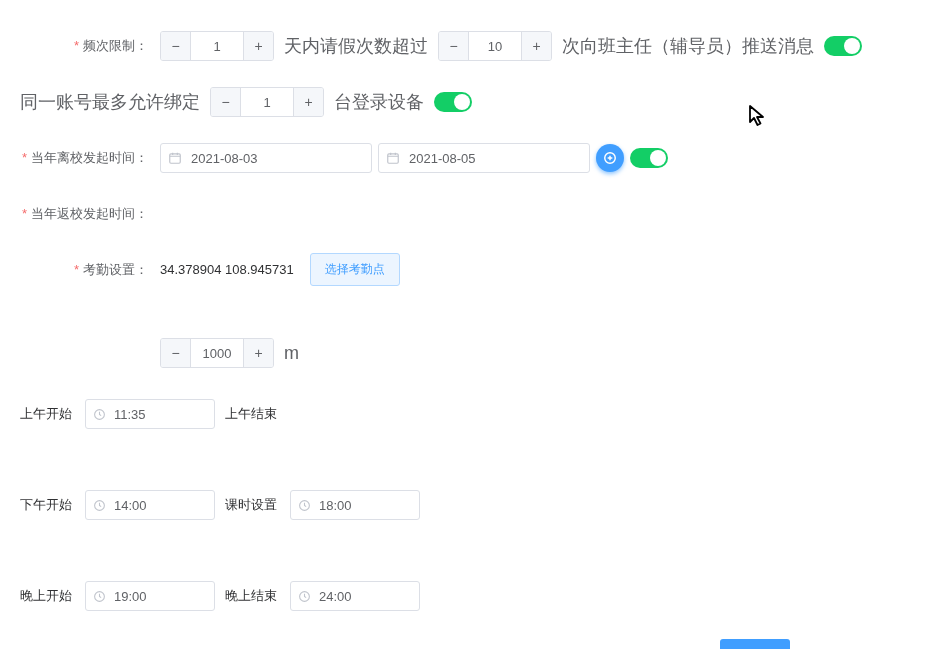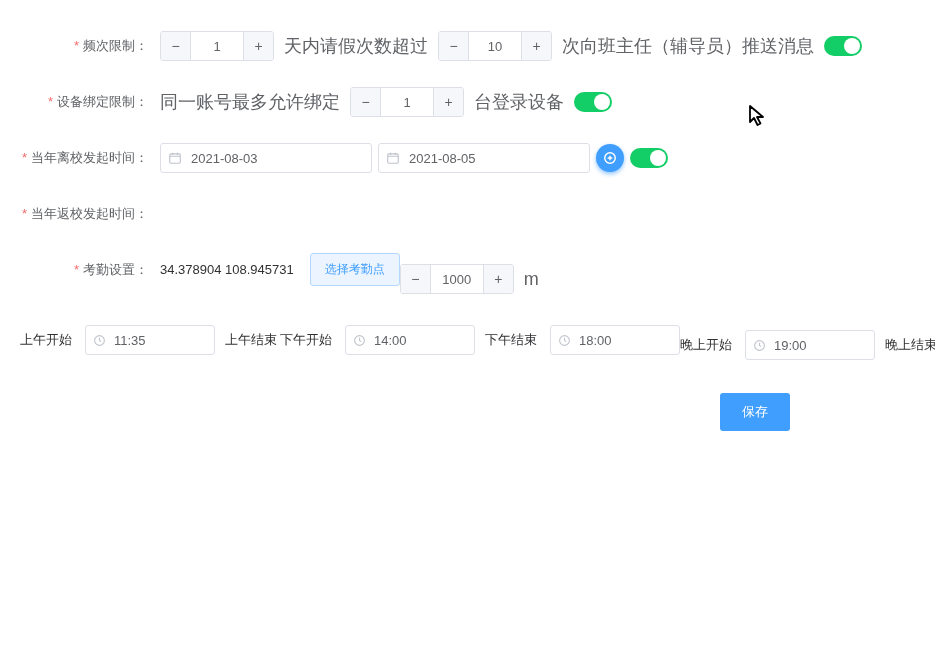--- a/index.html
+++ b/index.html
@@ -200,21 +200,22 @@
       pointer-events: none;
     }
     .subrow {
       margin-top: 10px;
       display: flex;
       align-items: center;
       gap: 6px;
     }
     .multi-content {
       display: flex;
-      flex-direction: row;
+      flex-direction: column;
+      gap: 44px;
     }
   </style>
 </head>
 <body>
 
 <div class="form-area">
 
   <div class="form-row">
     <div class="form-label"><span class="req">*</span><span>频次限制：</span></div>
     <div class="form-content">
@@ -228,21 +229,20 @@
         <button class="stepper-btn left">−</button>
         <input class="stepper-input" value="10" style="">
         <button class="stepper-btn right">+</button>
       </div>
       <span class="inline-text">次向班主任（辅导员）推送消息</span>
       <span class="toggle"></span>
     </div>
   </div>
 
   <div class="form-row">
-    <div class="form-label"><span class="req">*</span><span>设备绑定限制：</span></div>
     <div class="form-content">
       <span class="inline-text" style="margin-left:0">同一账号最多允许绑定</span>
       <div class="stepper">
         <button class="stepper-btn left">−</button>
         <input class="stepper-input" value="1" style="">
         <button class="stepper-btn right">+</button>
       </div>
       <span class="inline-text">台登录设备</span>
       <span class="toggle"></span>
     </div>
@@ -313,21 +313,21 @@
       </div>
       <div class="time-row">
         <span class="time-label">下午开始</span>
         <div class="time-input-wrap">
           <svg class="clock-icon" viewBox="0 0 24 24" fill="none" stroke="currentColor" stroke-width="2">
               <circle cx="12" cy="12" r="9"></circle>
               <path d="M12 7v5l3 2"></path>
             </svg>
           <input class="time-input" value="14:00" style="">
         </div>
-        <span class="time-label">下午结束</span>
+        <span class="time-label">课时设置</span>
         <div class="time-input-wrap">
           <svg class="clock-icon" viewBox="0 0 24 24" fill="none" stroke="currentColor" stroke-width="2">
               <circle cx="12" cy="12" r="9"></circle>
               <path d="M12 7v5l3 2"></path>
             </svg>
           <input class="time-input" value="18:00" style="">
         </div>
       </div>
       <div class="time-row" style="margin-bottom:0">
         <span class="time-label">晚上开始</span>

